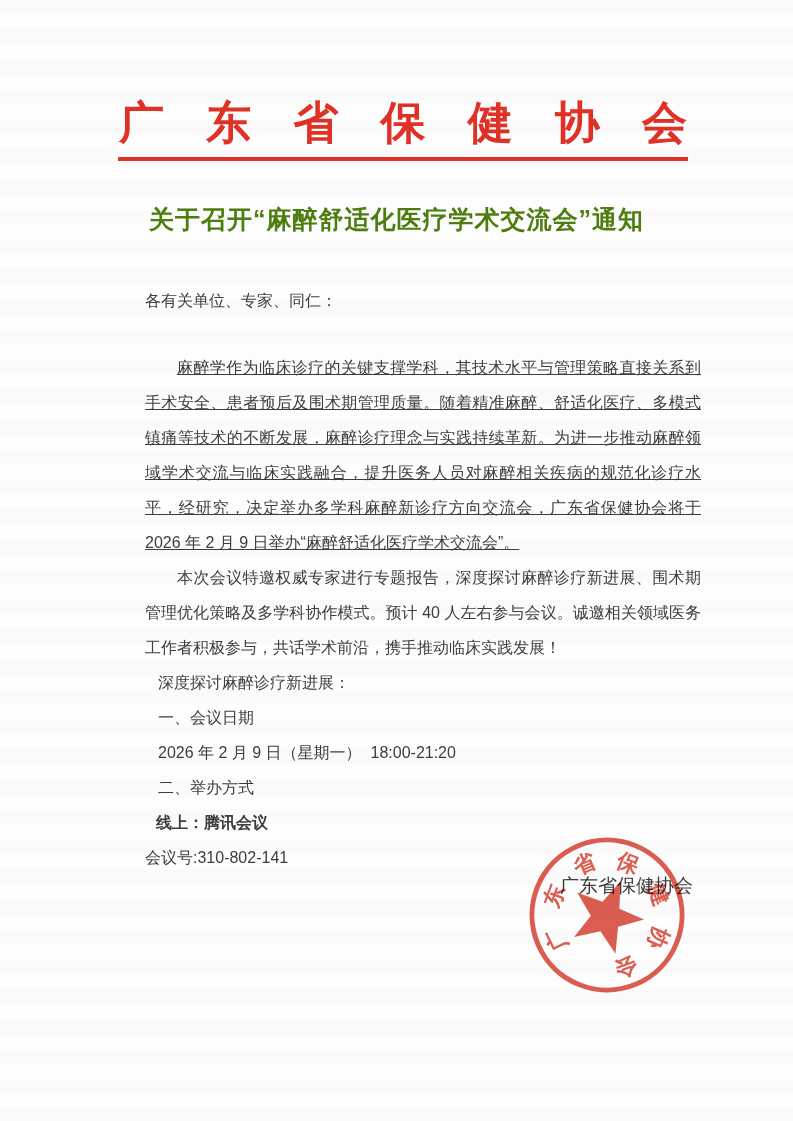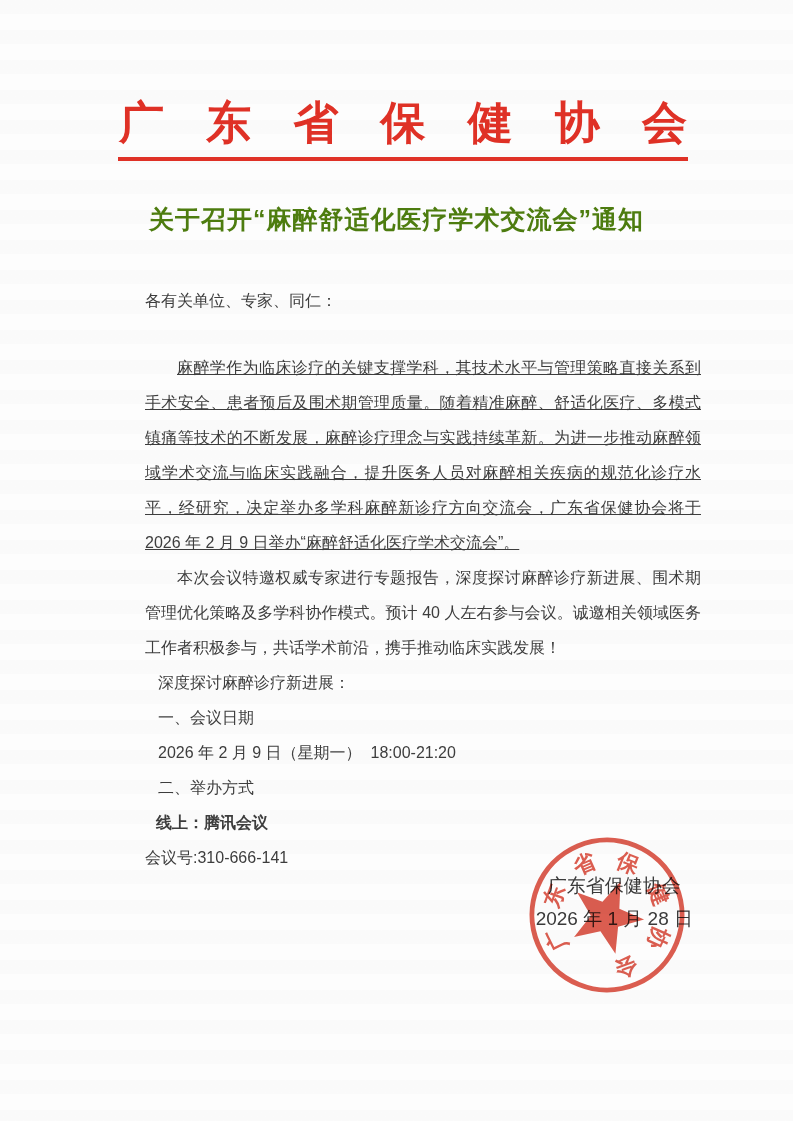--- a/index.html
+++ b/index.html
@@ -98,26 +98,25 @@
     <div class="line ind">深度探讨麻醉诊疗新进展：</div>
 
     <div class="line ind">一、会议日期</div>
 
     <div class="line ind">2026 年 2 月 9 日（星期一）  18:00-21:20</div>
 
     <div class="line ind">二、举办方式</div>
 
     <div class="line ind-s">线上：腾讯会议</div>
 
-    <div class="line">会议号:310-666-141</div>
+    <div class="line">会议号:310-802-141</div>
   </div>
 
   <div class="signature">
     <div class="line">广东省保健协会</div>
-    <div class="line">2026 年 1 月 28 日</div>
   </div>
 
   <div class="seal">
     <svg width="172" height="172" viewBox="0 0 172 172">
       <g transform="rotate(22 86 86)">
         <circle cx="86" cy="86" r="75" fill="none" stroke-width="5" stroke="#d63a29"></circle>
         <polygon points="86,50 95.1,75.5 122.1,76.3 100.7,92.8 108.3,118.7 86,103.5 63.7,118.7 71.3,92.8 49.9,76.3 76.9,75.5" fill="#d63a29"></polygon>
         <g>
             <text x="48.5" y="127.6" transform="rotate(-138.0 48.5 127.6)" fill="#d63a29">广</text>
             <text x="30.0" y="88.0" transform="rotate(-92.0 30.0 88.0)" fill="#d63a29">东</text>

